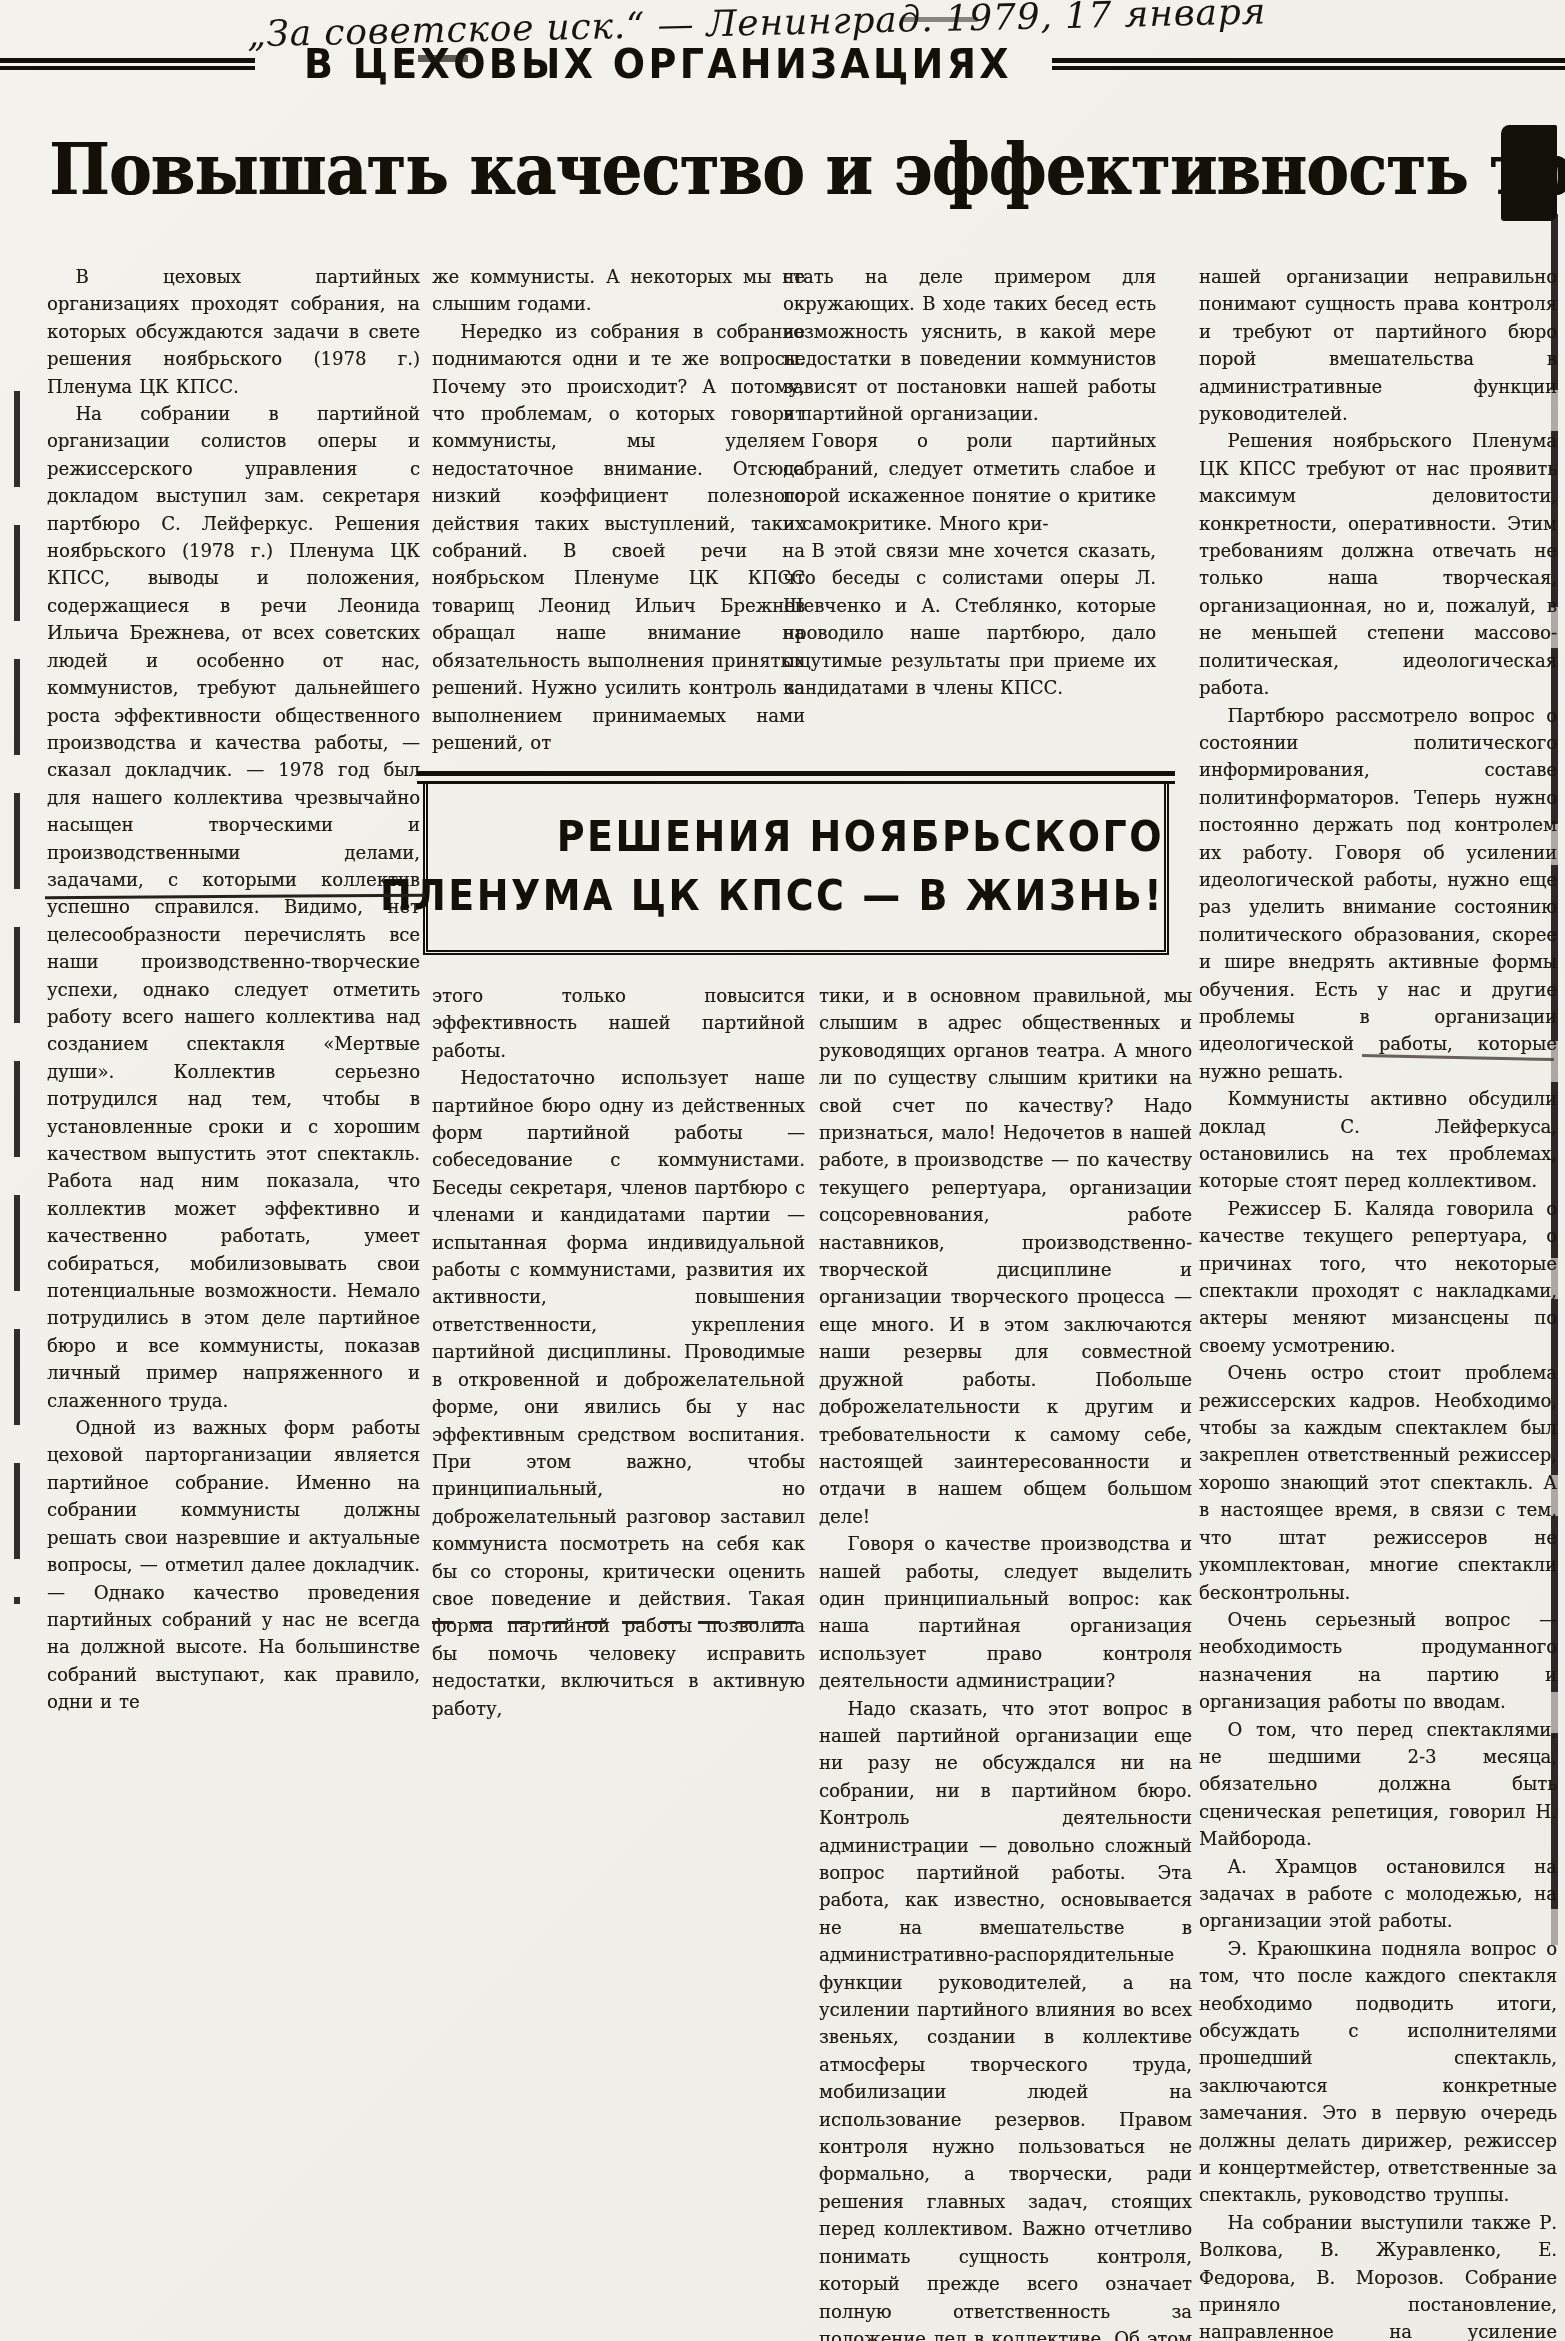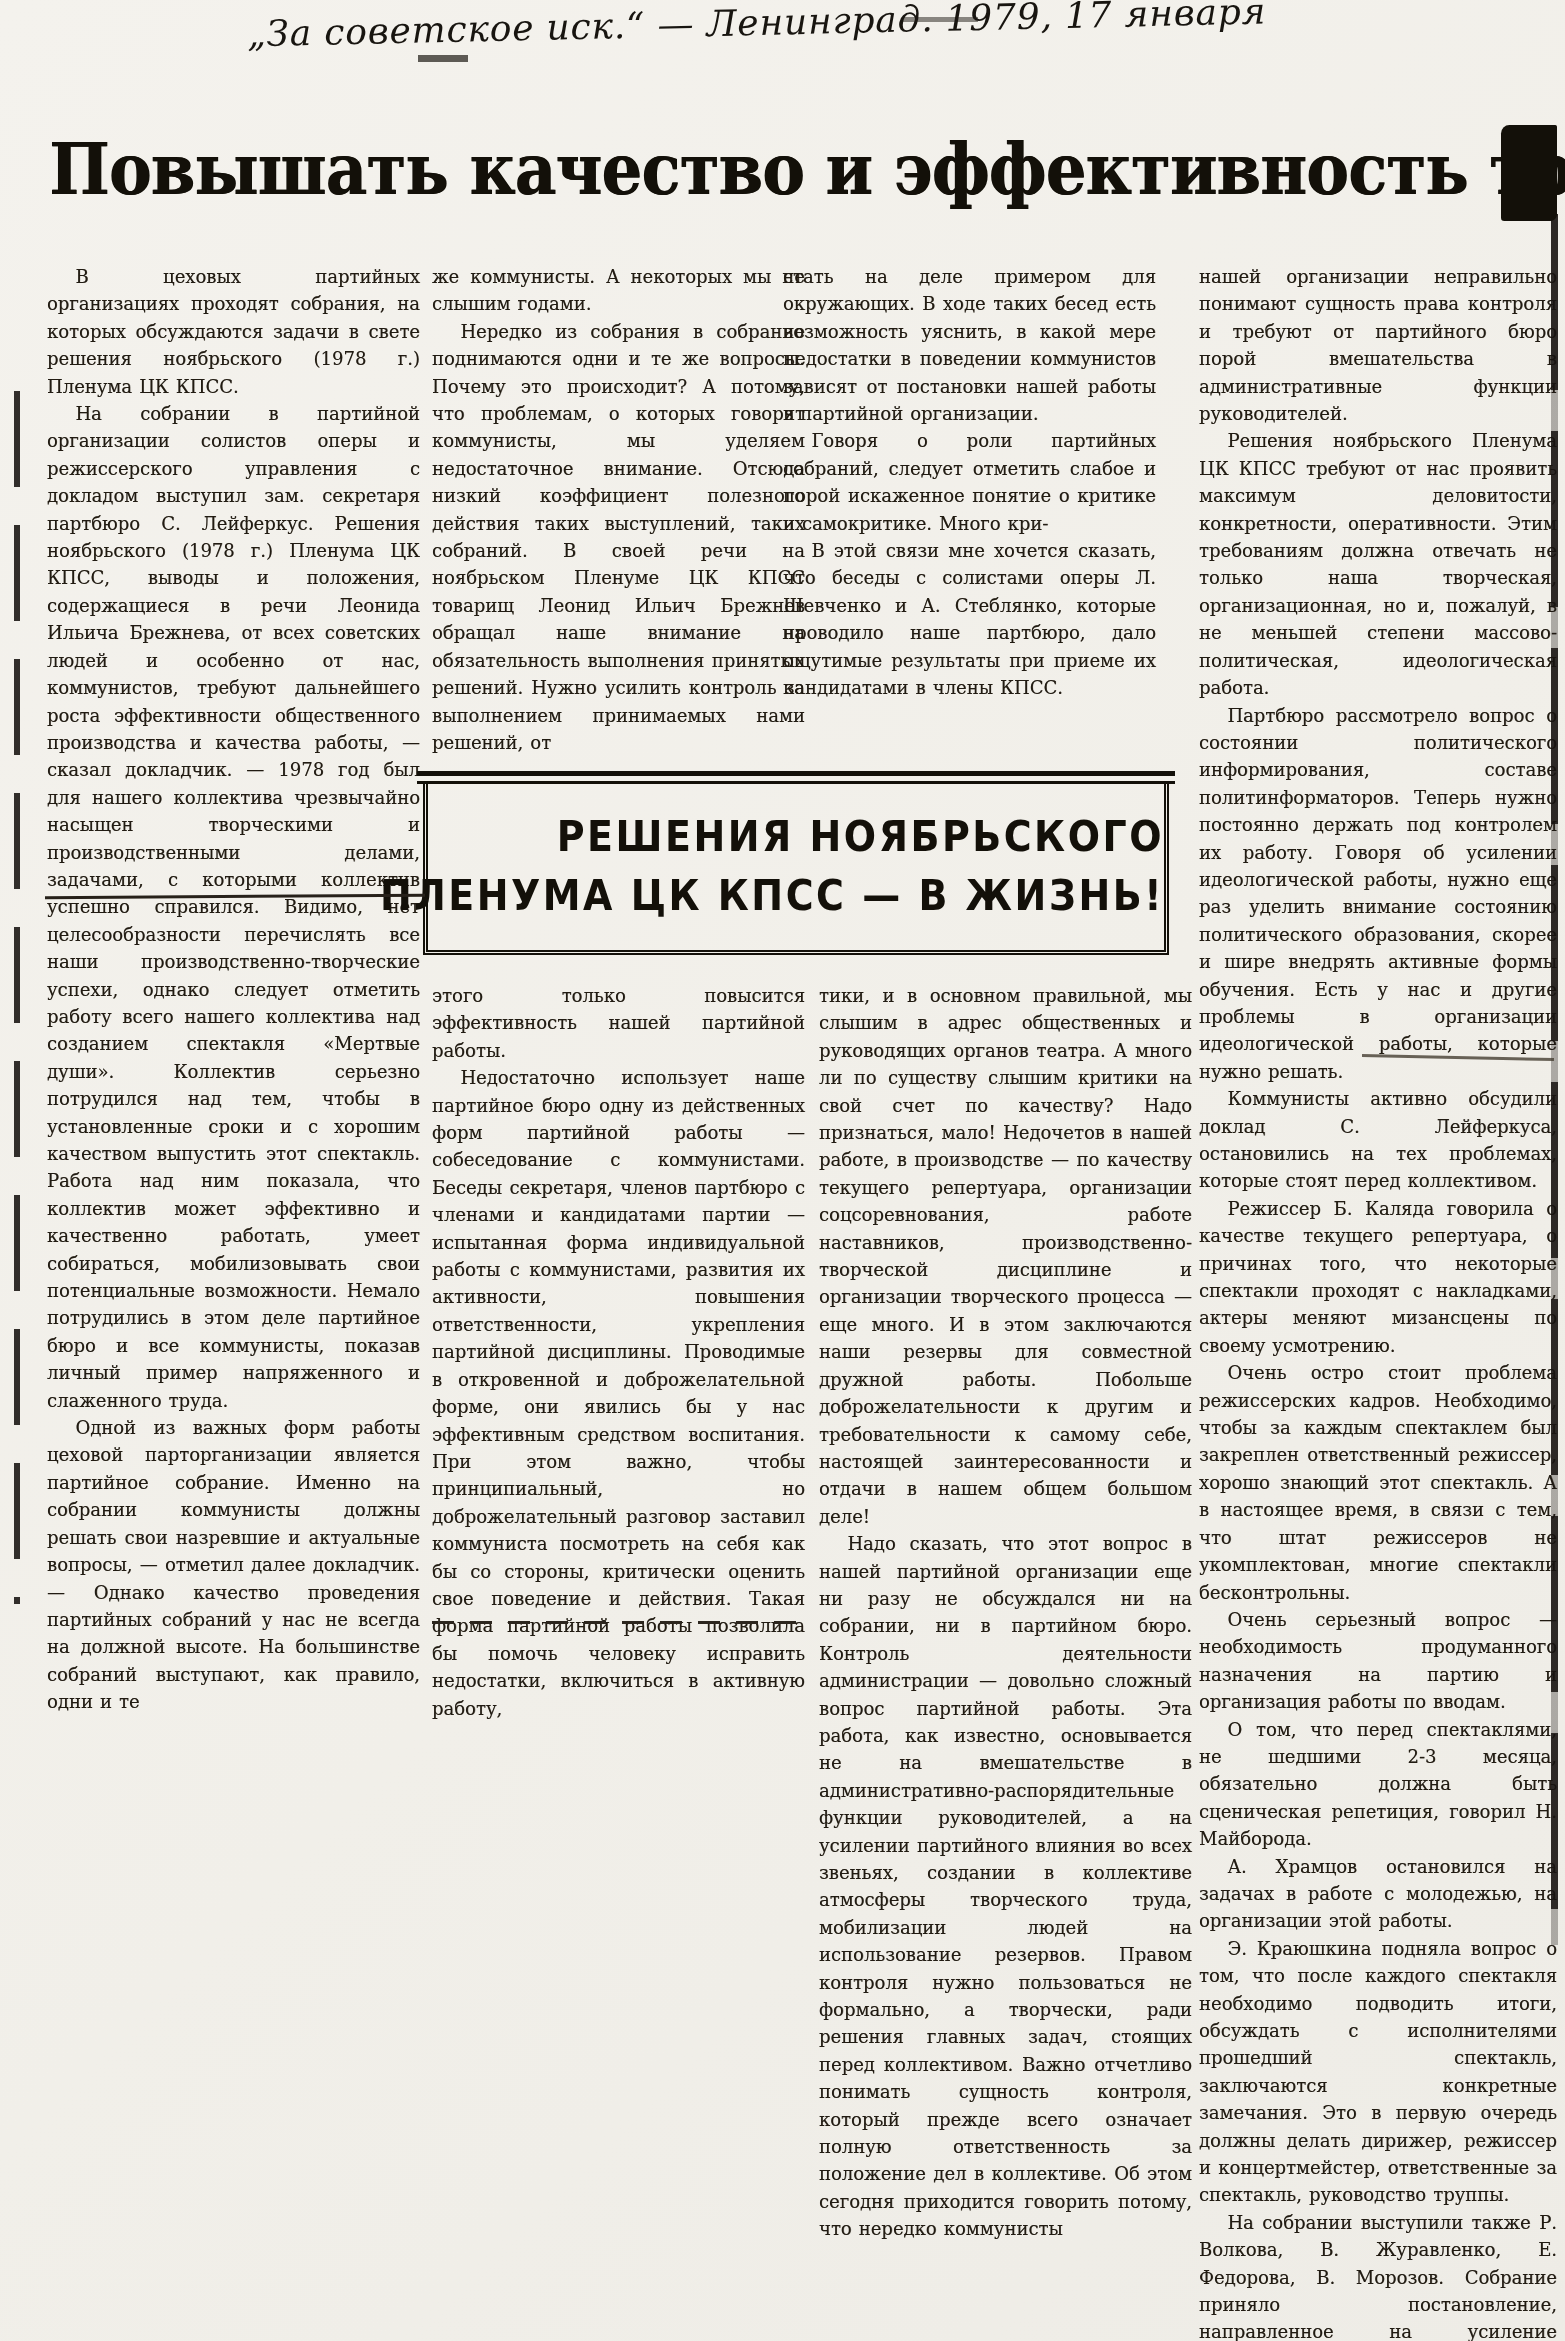--- a/index.html
+++ b/index.html
@@ -143,20 +143,25 @@
   .art-speck-a { left: 418px; top: 55px; width: 50px; height: 6.7px; background:#1d1914; opacity:.7; }
   .art-speck-b { left: 903px; top: 16.7px; width: 75px; height: 5px; background:#1d1914; opacity:.5; }
 </style>
 </head>
 <body>
 
 <div class="page">
 
   <div class="handwriting">„За советское иск.“ — Ленинград. 1979, 17 января</div>
 
+  <div class="section-bar">
+    <div class="rule-double rule-left"></div>
+    <div class="section-title">В ЦЕХОВЫХ ОРГАНИЗАЦИЯХ</div>
+    <div class="rule-double rule-right"></div>
+  </div>
 
   <div class="headline">Повышать качество и эффективность труда</div>
 
   <div class="col col1">
       <p>В цеховых партийных организациях проходят собрания, на которых обсуждаются задачи в свете решения ноябрьского (1978 г.) Пленума ЦК КПСС.</p>
       <p>На собрании в партийной организации солистов оперы и режиссерского управления с докладом выступил зам. секретаря партбюро С. Лейферкус. Решения ноябрьского (1978 г.) Пленума ЦК КПСС, выводы и положения, содержащиеся в речи Леонида Ильича Брежнева, от всех советских людей и особенно от нас, коммунистов, требуют дальнейшего роста эффективности общественного производства и качества работы, — сказал докладчик. — 1978 год был для нашего коллектива чрезвычайно насыщен творческими и производственными делами, задачами, с которыми коллектив успешно справился. Видимо, нет целесообразности перечислять все наши производственно-творческие успехи, однако следует отметить работу всего нашего коллектива над созданием спектакля «Мертвые души». Коллектив серьезно потрудился над тем, чтобы в установленные сроки и с хорошим качеством выпустить этот спектакль. Работа над ним показала, что коллектив может эффективно и качественно работать, умеет собираться, мобилизовывать свои потенциальные возможности. Немало потрудились в этом деле партийное бюро и все коммунисты, показав личный пример напряженного и слаженного труда.</p>
       <p>Одной из важных форм работы цеховой парторганизации является партийное собрание. Именно на собрании коммунисты должны решать свои назревшие и актуальные вопросы, — отметил далее докладчик. — Однако качество проведения партийных собраний у нас не всегда на должной высоте. На большинстве собраний выступают, как правило, одни и те</p>
     </div>
   <div class="col col2t">
       <p class="cont">же коммунисты. А некоторых мы не слышим годами.</p>
@@ -166,20 +171,21 @@
       <p class="cont">стать на деле примером для окружающих. В ходе таких бесед есть возможность уяснить, в какой мере недостатки в поведении коммунистов зависят от постановки нашей работы в партийной организации.</p>
       <p>Говоря о роли партийных собраний, следует отметить слабое и порой искаженное понятие о критике и самокритике. Много кри-</p>
       <p>В этой связи мне хочется сказать, что беседы с солистами оперы Л. Шевченко и А. Стеблянко, которые проводило наше партбюро, дало ощутимые результаты при приеме их кандидатами в члены КПСС.</p>
     </div>
   <div class="col col2b">
       <p class="cont">этого только повысится эффективность нашей партийной работы.</p>
       <p>Недостаточно использует наше партийное бюро одну из действенных форм партийной работы — собеседование с коммунистами. Беседы секретаря, членов партбюро с членами и кандидатами партии — испытанная форма индивидуальной работы с коммунистами, развития их активности, повышения ответственности, укрепления партийной дисциплины. Проводимые в откровенной и доброжелательной форме, они явились бы у нас эффективным средством воспитания. При этом важно, чтобы принципиальный, но доброжелательный разговор заставил коммуниста посмотреть на себя как бы со стороны, критически оценить свое поведение и действия. Такая форма партийной работы позволила бы помочь человеку исправить недостатки, включиться в активную работу,</p>
     </div>
   <div class="col col3b">
       <p class="cont">тики, и в основном правильной, мы слышим в адрес общественных и руководящих органов театра. А много ли по существу слышим критики на свой счет по качеству? Надо признаться, мало! Недочетов в нашей работе, в производстве — по качеству текущего репертуара, организации соцсоревнования, работе наставников, производственно-творческой дисциплине и организации творческого процесса — еще много. И в этом заключаются наши резервы для совместной дружной работы. Побольше доброжелательности к другим и требовательности к самому себе, настоящей заинтересованности и отдачи в нашем общем большом деле!</p>
+      <p>Говоря о качестве производства и нашей работы, следует выделить один принципиальный вопрос: как наша партийная организация использует право контроля деятельности администрации?</p>
       <p>Надо сказать, что этот вопрос в нашей партийной организации еще ни разу не обсуждался ни на собрании, ни в партийном бюро. Контроль деятельности администрации — довольно сложный вопрос партийной работы. Эта работа, как известно, основывается не на вмешательстве в административно-распорядительные функции руководителей, а на усилении партийного влияния во всех звеньях, создании в коллективе атмосферы творческого труда, мобилизации людей на использование резервов. Правом контроля нужно пользоваться не формально, а творчески, ради решения главных задач, стоящих перед коллективом. Важно отчетливо понимать сущность контроля, который прежде всего означает полную ответственность за положение дел в коллективе. Об этом сегодня приходится говорить потому, что нередко коммунисты</p>
     </div>
   <div class="col col4">
       <p class="cont">нашей организации неправильно понимают сущность права контроля и требуют от партийного бюро порой вмешательства в административные функции руководителей.</p>
       <p>Решения ноябрьского Пленума ЦК КПСС требуют от нас проявить максимум деловитости, конкретности, оперативности. Этим требованиям должна отвечать не только наша творческая, организационная, но и, пожалуй, в не меньшей степени массово-политическая, идеологическая работа.</p>
       <p>Партбюро рассмотрело вопрос о состоянии политического информирования, составе политинформаторов. Теперь нужно постоянно держать под контролем их работу. Говоря об усилении идеологической работы, нужно еще раз уделить внимание состоянию политического образования, скорее и шире внедрять активные формы обучения. Есть у нас и другие проблемы в организации идеологической работы, которые нужно решать.</p>
       <p>Коммунисты активно обсудили доклад С. Лейферкуса, остановились на тех проблемах, которые стоят перед коллективом.</p>
       <p>Режиссер Б. Каляда говорила о качестве текущего репертуара, о причинах того, что некоторые спектакли проходят с накладками, актеры меняют мизансцены по своему усмотрению.</p>
       <p>Очень остро стоит проблема режиссерских кадров. Необходимо, чтобы за каждым спектаклем был закреплен ответственный режиссер, хорошо знающий этот спектакль. А в настоящее время, в связи с тем, что штат режиссеров не укомплектован, многие спектакли бесконтрольны.</p>
       <p>Очень серьезный вопрос — необходимость продуманного назначения на партию и организация работы по вводам.</p>

